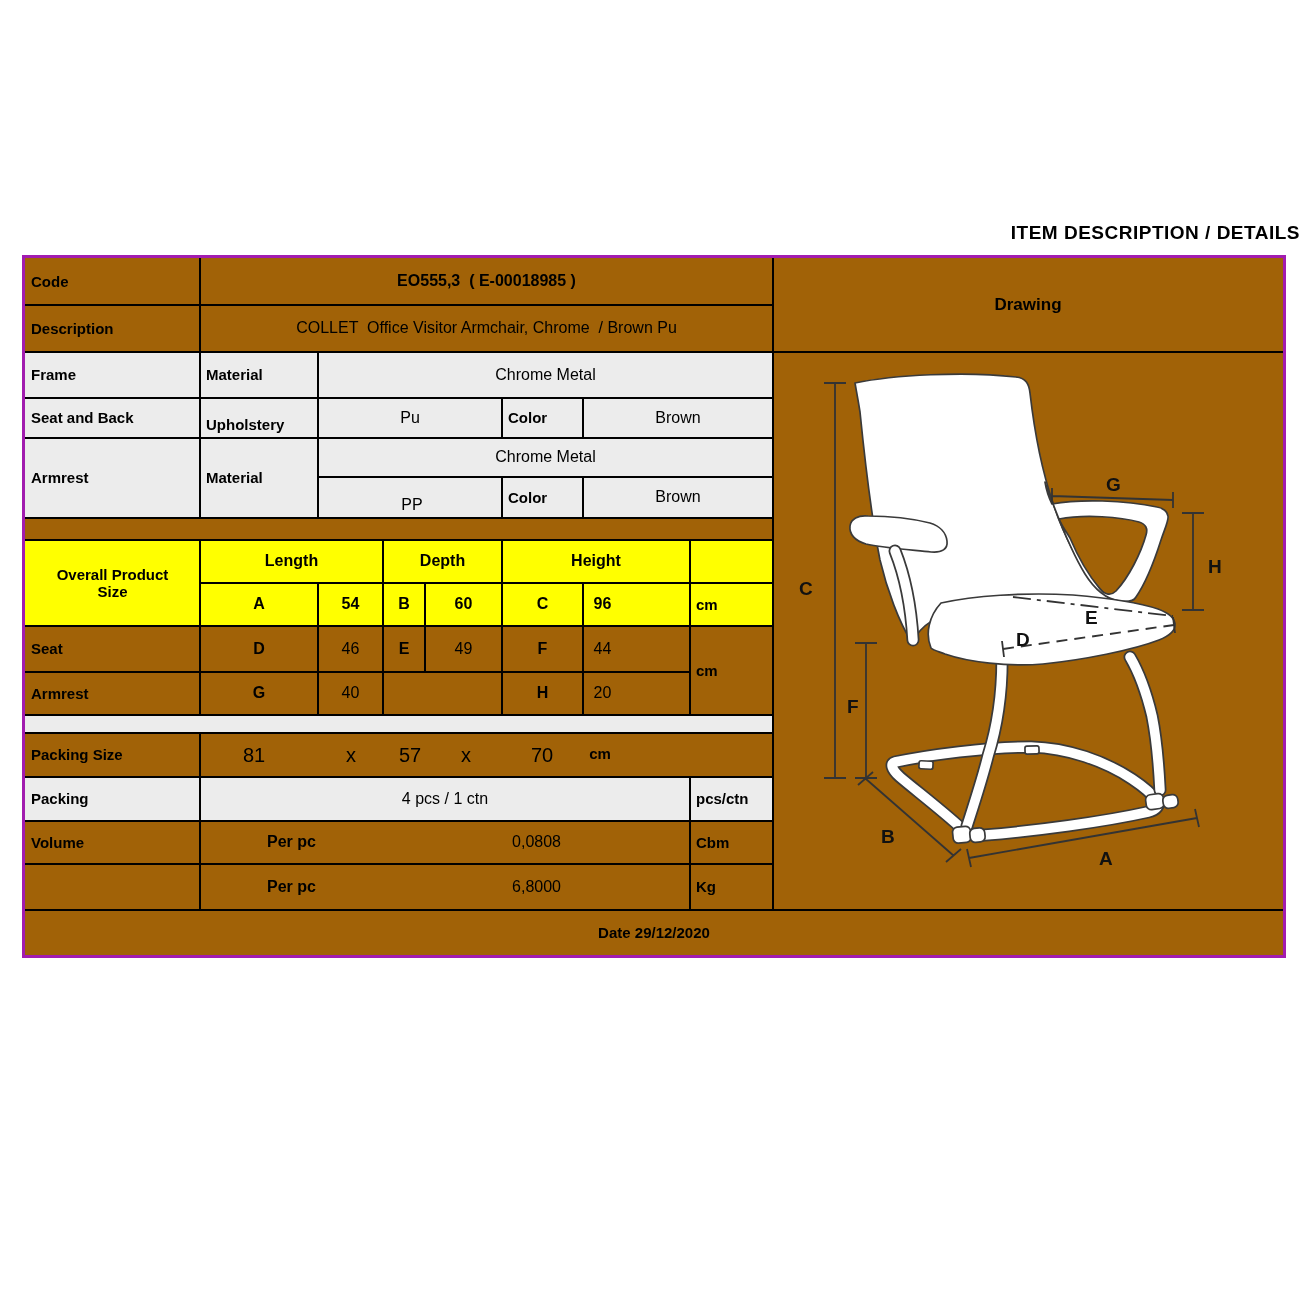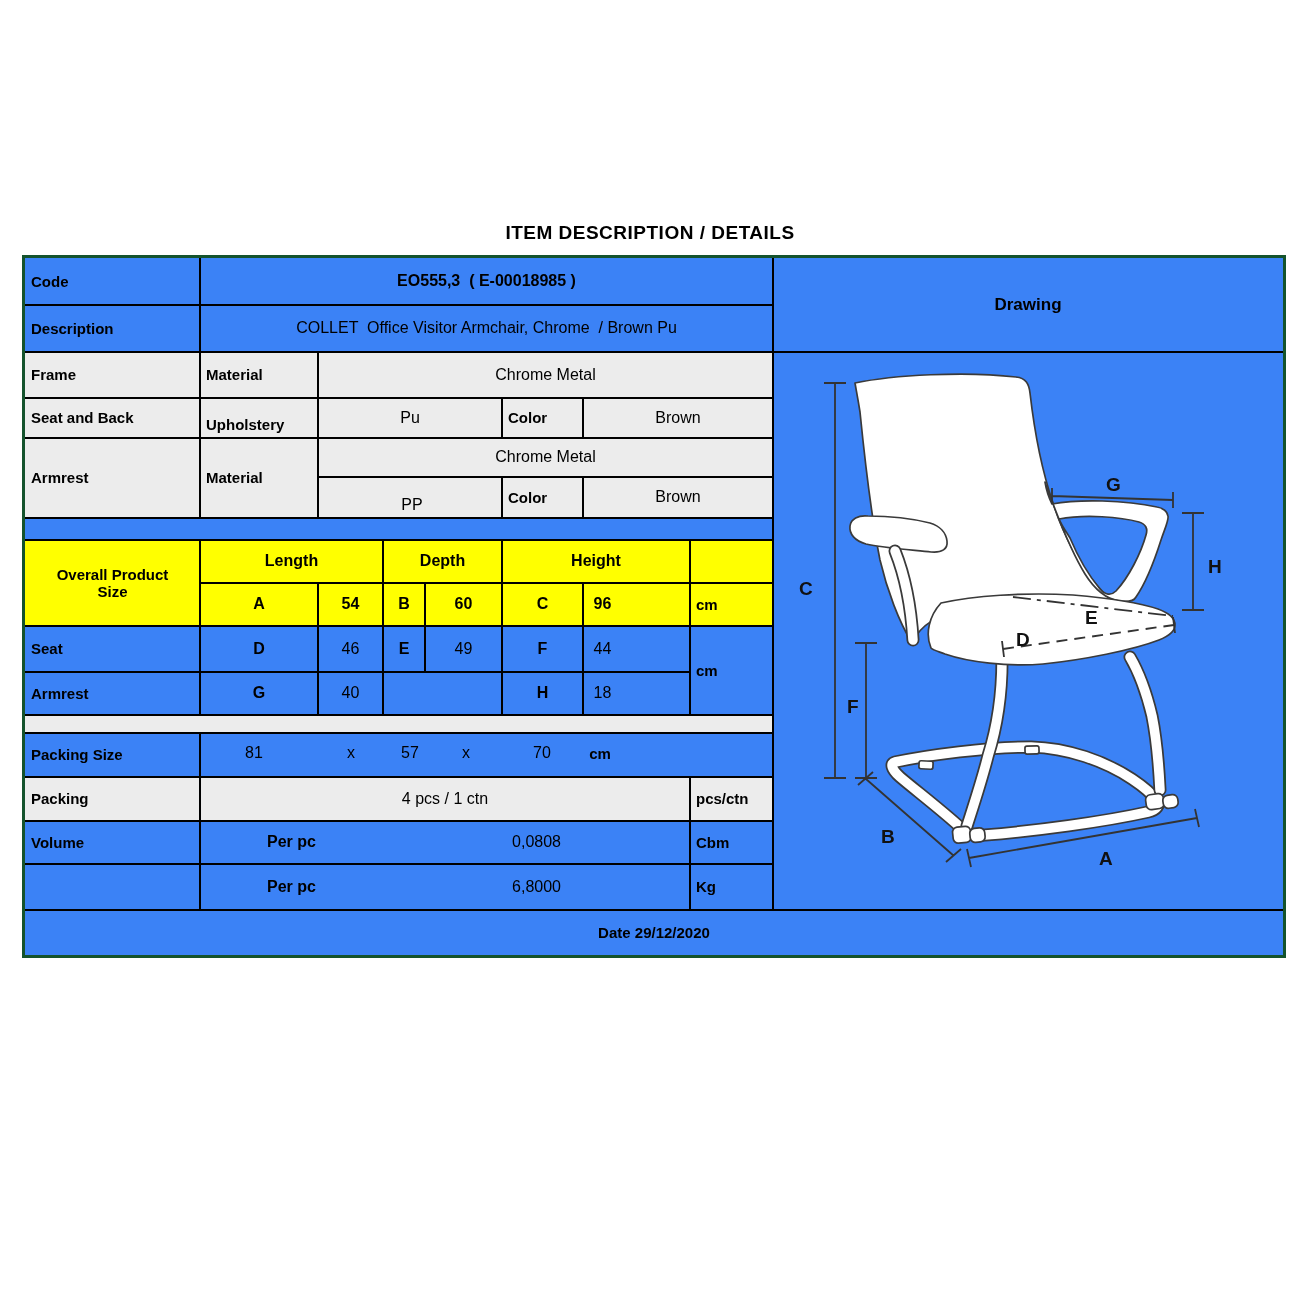--- a/index.html
+++ b/index.html
@@ -1,35 +1,35 @@
 <!DOCTYPE html>
 <html><head>
 <meta charset="utf-8">
 <style>
   html,body{margin:0;padding:0;background:#fff;}
   body{width:1300px;height:1300px;font-family:"Liberation Sans",sans-serif;color:#000;}
   .page{position:relative;width:1300px;height:1300px;background:#fff;overflow:hidden;}
-  .title{position:absolute;left:0;top:222px;width:1300px;text-align:center;
+  .title{position:absolute;left:0;top:222px;width:1300px;text-align:right;
          font-size:19px;font-weight:bold;letter-spacing:.5px;}
   .sheet{position:absolute;left:22px;top:255px;width:1258px;height:697px;
-         border:3px solid #14532d;background:#3b82f6;}
+         border:3px solid #a21caf;background:#a16207;}
   .fill{position:absolute;}
   .fill.gray{background:#ececec;}
   .fill.yellow{background:#ffff00;}
   .hline,.vline{position:absolute;background:#000;}
   .hline{height:2px;margin-top:-1px;}
   .vline{width:2px;margin-left:-1px;}
   .cell{position:absolute;display:flex;align-items:center;font-size:16px;line-height:1.15;}
   .cell.b{font-weight:bold;}
   .cell.s{font-size:15px;}
   .cell.l{padding-left:6px;box-sizing:border-box;}
   .cell.c{justify-content:center;text-align:center;}
   .cell.pr{padding-right:68px;box-sizing:border-box;}
   .cell.pre{white-space:pre;}
-  .psz{position:absolute;transform:translateX(-50%);font-size:16px;}
+  .psz{position:absolute;transform:translateX(-50%);font-size:20px;}
   .psz.b{font-weight:bold;}
   .drawing-area{position:absolute;left:748px;top:94px;width:510px;height:558px;}
   .chair{stroke:#3a3a3a;stroke-width:1.7;fill:none;stroke-linejoin:round;stroke-linecap:round;}
   .cw{fill:#ffffff;}
   .tb{stroke:#3a3a3a;stroke-width:13;fill:none;stroke-linecap:round;stroke-linejoin:round;}
   .tw{stroke:#ffffff;stroke-width:9.5;fill:none;stroke-linecap:round;stroke-linejoin:round;}
   .dim{stroke:#333;stroke-width:1.8;fill:none;}
   .dim-label{font-family:"Liberation Sans",sans-serif;font-size:19px;font-weight:bold;fill:#111;}
 </style>
 </head>
@@ -124,21 +124,21 @@
     <div class="cell b c" style="left:358px;top:368px;width:42px;height:46px">E</div>
     <div class="cell c" style="left:400px;top:368px;width:77px;height:46px">49</div>
     <div class="cell b c" style="left:477px;top:368px;width:81px;height:46px">F</div>
     <div class="cell c pr" style="left:558px;top:368px;width:107px;height:46px">44</div>
     <div class="cell b s l" style="left:665px;top:368px;width:83px;height:89px">cm</div>
 
     <div class="cell b s l" style="left:0;top:414px;width:175px;height:43px">Armrest</div>
     <div class="cell b c" style="left:175px;top:414px;width:118px;height:43px">G</div>
     <div class="cell c" style="left:293px;top:414px;width:65px;height:43px">40</div>
     <div class="cell b c" style="left:477px;top:414px;width:81px;height:43px">H</div>
-    <div class="cell c pr" style="left:558px;top:414px;width:107px;height:43px">18</div>
+    <div class="cell c pr" style="left:558px;top:414px;width:107px;height:43px">20</div>
 
     <div class="cell b s l" style="left:0;top:475px;width:175px;height:44px">Packing Size</div>
     <div style="position:absolute;left:175px;top:475px;width:573px;height:44px">
       <span class="psz" style="left:54px;top:11px">81</span>
       <span class="psz" style="left:151px;top:11px">x</span>
       <span class="psz" style="left:210px;top:11px">57</span>
       <span class="psz" style="left:266px;top:11px">x</span>
       <span class="psz" style="left:342px;top:11px">70</span>
       <span class="psz b" style="left:400px;top:12px;font-size:15px">cm</span>
     </div>

